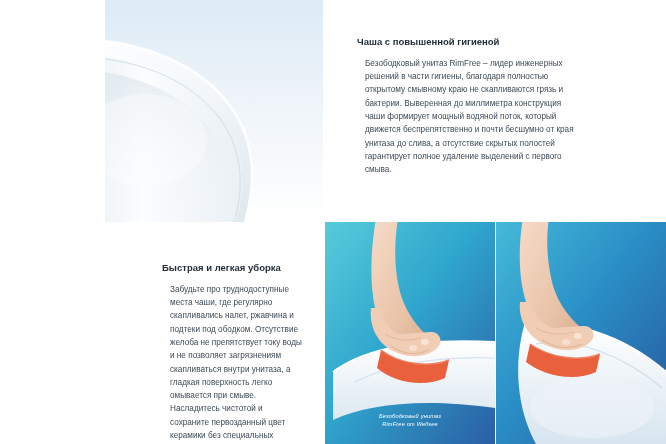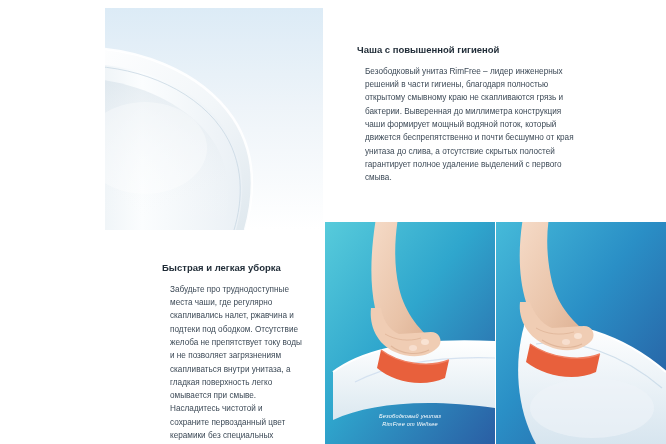--- a/index.html
+++ b/index.html
@@ -18,21 +18,21 @@
     position: relative;
     width: 666px;
     height: 444px;
     background: #ffffff;
   }
 
   
   .row-top {
     position: absolute;
     left: 0;
-    top: 8px;
+    top: 0;
     width: 666px;
     height: 222px;
   }
 
   
   .panel-toilet {
     position: absolute;
     left: 105px;
     top: 0;
     width: 218px;

